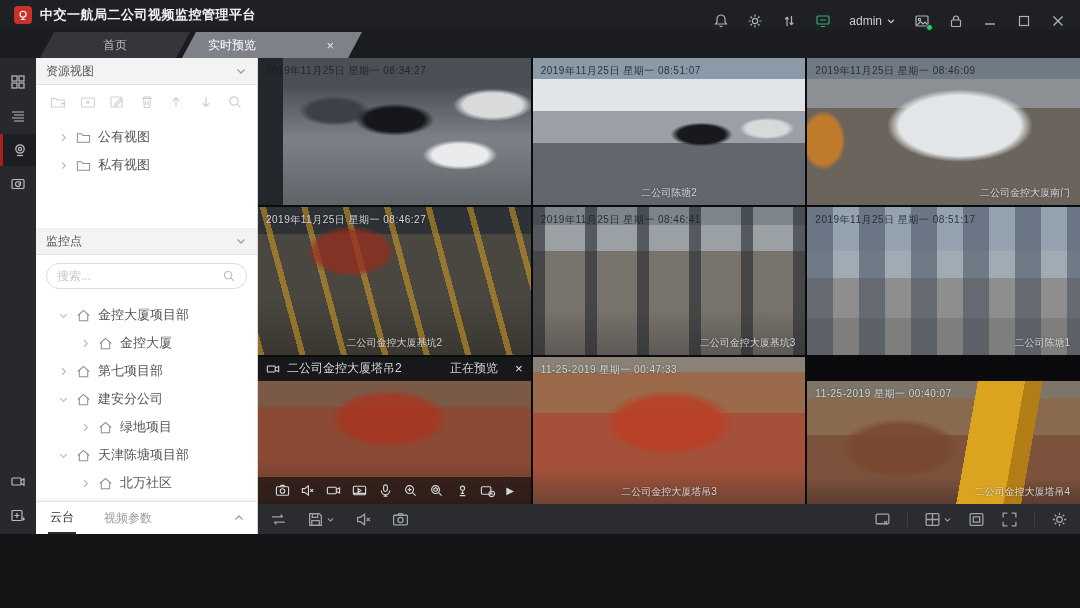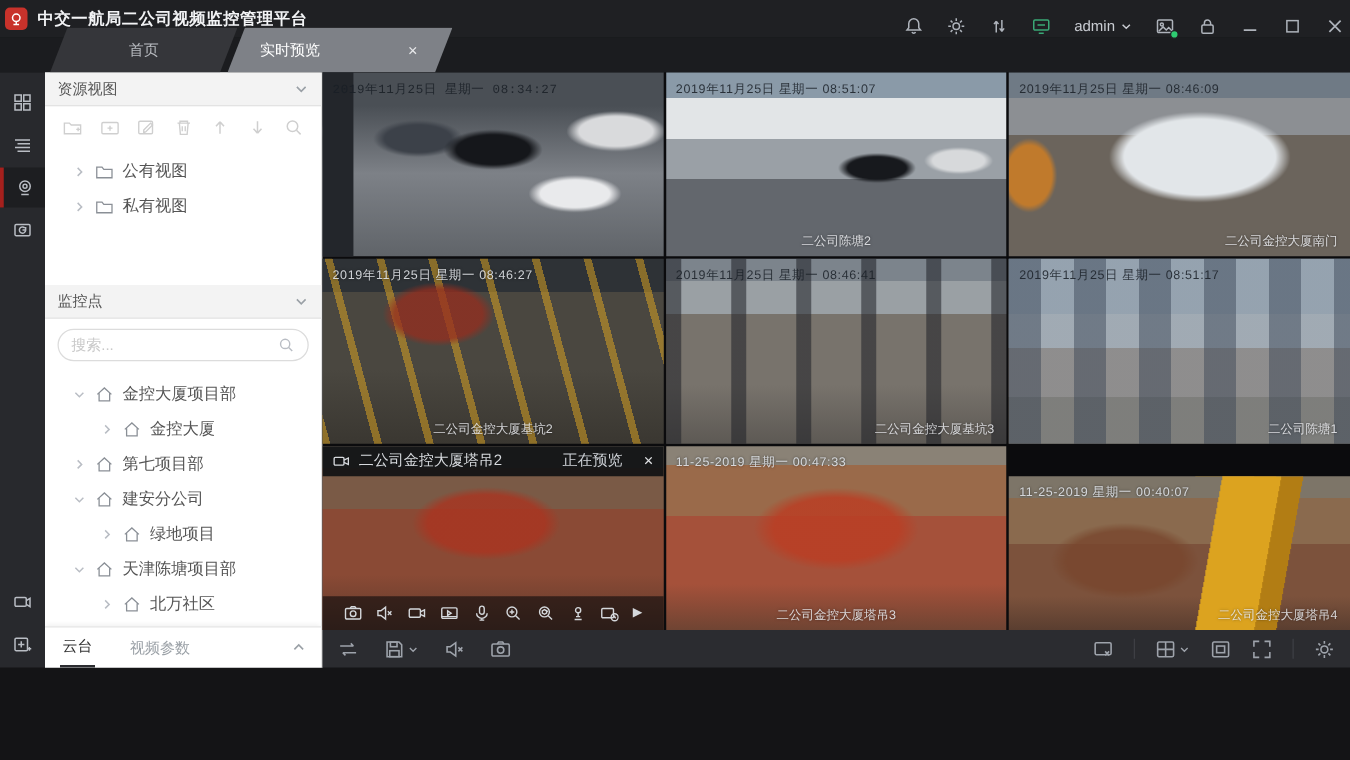--- a/index.html
+++ b/index.html
@@ -1,35 +1,35 @@
 <!DOCTYPE html>
 <html><head>
 <meta charset="utf-8">
 <style>
   * { box-sizing: border-box; margin: 0; padding: 0; }
   html,body { width:1080px; height:608px; overflow:hidden; background:#141416;
     font-family:"Liberation Sans","DejaVu Sans",sans-serif; }
   svg { display:block; }
 
   
-  .titlebar { height:30px; background:#1f2023; display:flex; align-items:center; padding:0 4px; }
+  .titlebar { height:30px; background:#1f2023; display:flex; align-items:center; padding:0 14px; }
   .logo { width:18px; height:18px; background:#c8322b; border-radius:4px; color:#fff;
     display:flex; align-items:center; justify-content:center; margin-right:8px; }
   .app-title { color:#f2f3f5; font-size:13px; font-weight:bold; letter-spacing:.5px; }
   .titlebar-right { margin-left:auto; display:flex; align-items:center; gap:18px; color:#aeb3bb;margin-top:12px; }
   .titlebar-right .tbi { width:16px; height:16px; }
   .user-box { display:flex; align-items:center; gap:4px; color:#c9ccd2; font-size:12px; }
   .monitor-green { color:#3aa876; }
   .img-ico { position:relative; }
   .img-ico .dot { position:absolute; right:-3px; bottom:-2px; width:7px; height:7px;
     border-radius:50%; background:#2ecc71; border:1px solid #1f2023; }
 
   
   .tabbar { height:28px; background:#1b1c1f; display:flex; align-items:flex-end; padding-left:40px; }
-  .tab { height:36px; display:flex; align-items:center; padding:0 26px; font-size:12px;
+  .tab { height:26px; display:flex; align-items:center; padding:0 26px; font-size:12px;
     clip-path:polygon(14px 0,100% 0,calc(100% - 14px) 100%,0 100%); }
   .tab.home { background:#35363a; color:#b9bcc1; width:150px; justify-content:center; }
   .tab.live { background:#7e8187; color:#fff; width:180px; margin-left:-8px;
     justify-content:space-between; }
   .tab.live .close-x { color:#e8e9eb; font-size:13px; padding:0 2px; }
 
   
   .main { display:flex; height:476px; }
   .rail { width:36px; background:#28292d; display:flex; flex-direction:column; align-items:center;
     padding-top:8px; color:#b9bdc4; position:relative; }
@@ -85,21 +85,21 @@
   .cell-foot .cfi { width:15px; height:15px; }
   .cell-foot .caret { font-size:10px; color:#d4d7db; }
 
   
   .v1 { background:
     radial-gradient(60px 24px at 74% 66%, #e9eaec 0 46%, transparent 62%),
     radial-gradient(64px 26px at 50% 42%, #15171b 0 46%, transparent 62%),
     radial-gradient(58px 24px at 28% 36%, #3c4149 0 46%, transparent 62%),
     radial-gradient(64px 26px at 86% 32%, #d9dadc 0 46%, transparent 62%),
     linear-gradient(90deg,#23262b 0 9%, transparent 9%),
-    linear-gradient(180deg,#4a4f55 0 18%,#7d8187 55%,#606469 100%); font-family: Liberation Mono, monospace; }
+    linear-gradient(180deg,#4a4f55 0 18%,#7d8187 55%,#606469 100%); }
   .v2 { background:
     radial-gradient(52px 20px at 62% 52%, #17191d 0 45%, transparent 60%),
     radial-gradient(46px 18px at 86% 48%, #d7d9db 0 45%, transparent 60%),
     linear-gradient(180deg,#8a9aa8 0 14%, #e2e5e7 14% 36%, #9aa0a6 36% 58%, #63676d 58% 100%); }
   .v3 { background:
     radial-gradient(110px 55px at 56% 46%, #e2e6e9 0 55%, transparent 66%),
     radial-gradient(36px 48px at 6% 56%, #c07a2c 0 50%, transparent 62%),
     linear-gradient(180deg,#6f7a85 0 14%, #8c8f93 14% 34%, #6b645c 34% 100%); }
   .v4 { background:
     radial-gradient(70px 40px at 34% 30%, rgba(150,45,30,.75) 0 50%, transparent 64%),

